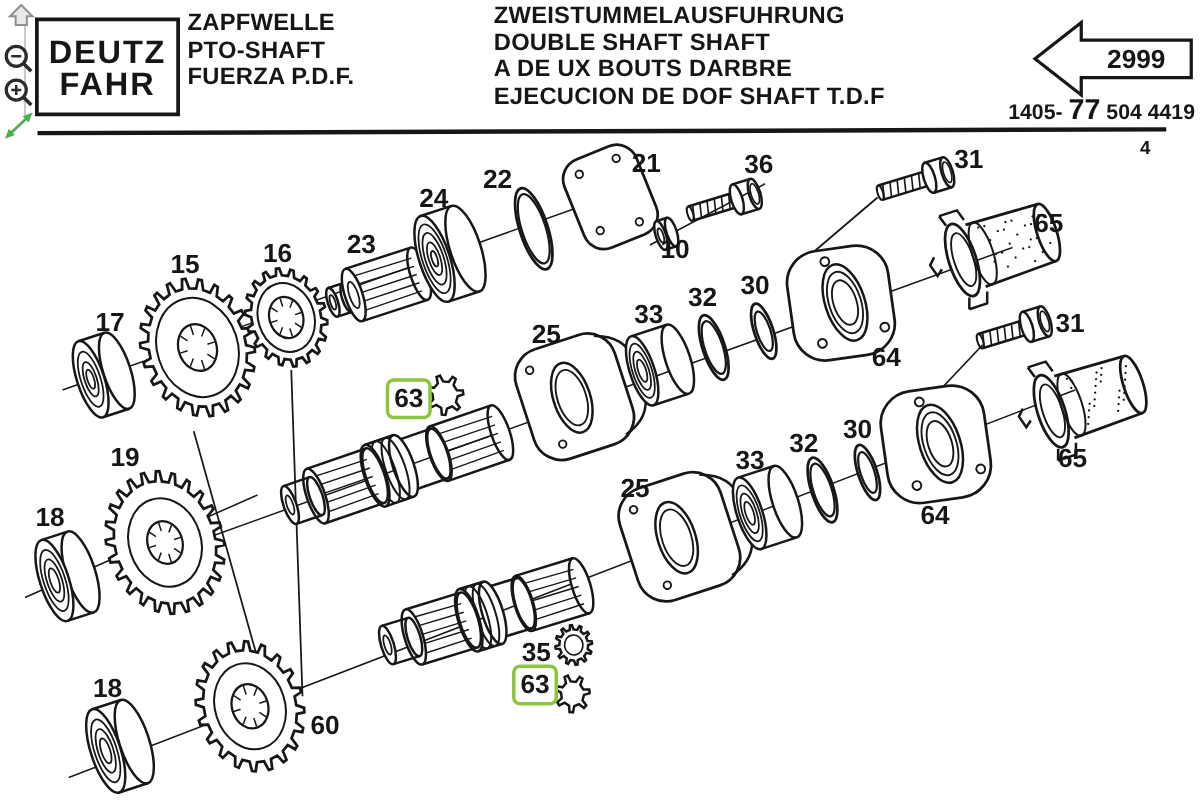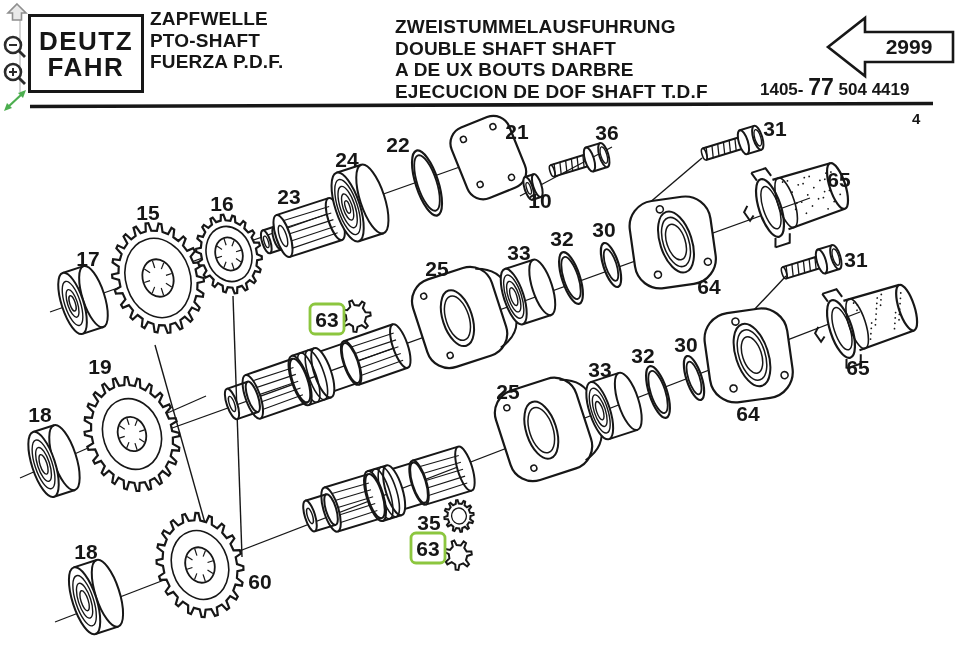--- a/index.html
+++ b/index.html
@@ -4,22 +4,22 @@
 <style>
   html,body{margin:0;padding:0;background:#fff;}
   .stage{position:relative;width:960px;height:647px;background:#ffffff;overflow:hidden;
          font-family:"Liberation Sans",sans-serif;color:#161616;}
   .abs{position:absolute;}
   .logo-box{left:28px;top:14px;width:110px;height:73px;border:3px solid #171717;
             display:flex;flex-direction:column;align-items:center;justify-content:center;}
   .logo-box div{font-weight:bold;font-size:26px;line-height:26px;letter-spacing:1.5px;}
   .title-block{font-weight:bold;font-size:19px;line-height:21.5px;letter-spacing:0.2px;white-space:nowrap;}
   .tl{left:150px;top:8px;}
-  .tr{left:395px;top:16px;}
-  .doc-number{left:760px;top:74px;width:196px;text-align:left;font-weight:bold;font-size:17px;white-space:nowrap;}
+  .tr{left:395px;top:2px;}
+  .doc-number{left:760px;top:74px;width:196px;text-align:right;font-weight:bold;font-size:17px;white-space:nowrap;}
   .doc-number .big{font-size:23px;}
   .page-number{left:912px;top:110px;font-weight:bold;font-size:15px;}
   svg text{user-select:none;}
 </style>
 </head>
 <body>
 
 <div class="stage">
 
   <svg class="abs" style="left:0;top:0" width="32" height="118">

